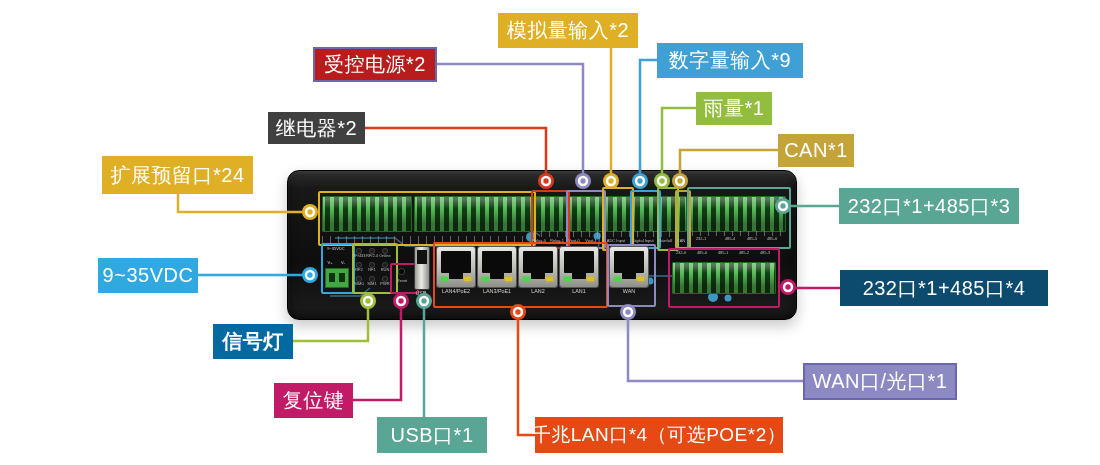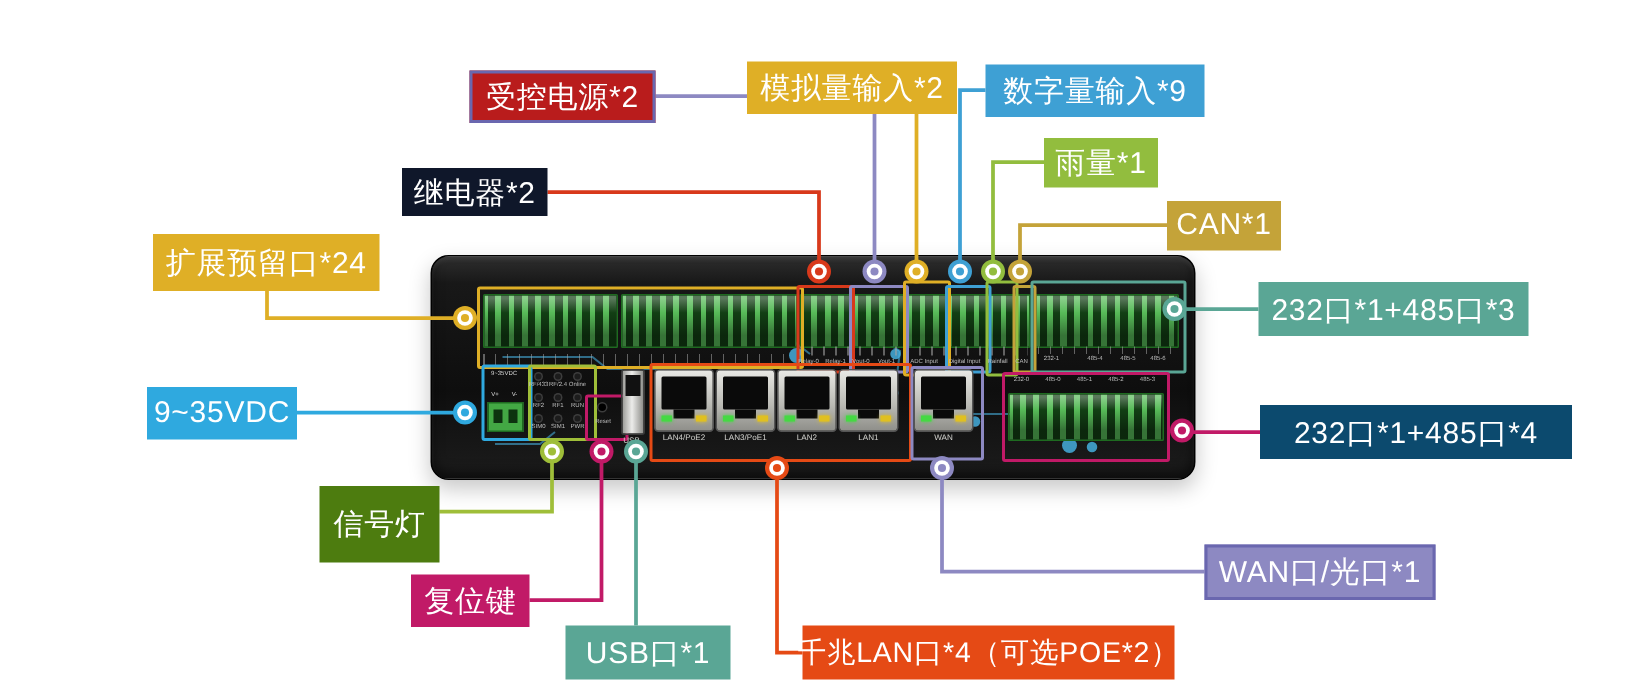--- a/index.html
+++ b/index.html
@@ -250,29 +250,29 @@
         <circle cx="518" cy="312" r="2.7" fill="#E54A15"></circle>
       </g>
       <path d="M803,381 H628 V312" fill="none" stroke="#8D89C2" stroke-width="2.5"></path>
       <g>
         <circle cx="628" cy="312" r="8" fill="#8D89C2"></circle>
         <circle cx="628" cy="312" r="5.2" fill="#fff"></circle>
         <circle cx="628" cy="312" r="2.7" fill="#8D89C2"></circle>
       </g>
     </svg>
   <div id="callouts">
-      <div class="callout" style="left: 498px; top: 13px; width: 140px; height: 35px; background: rgb(223, 175, 38); margin-top: 28px;">模拟量输入*2</div>
+      <div class="callout" style="left: 498px; top: 13px; width: 140px; height: 35px; background: rgb(223, 175, 38);">模拟量输入*2</div>
       <div class="callout" style="left: 313px; top: 47px; width: 124px; height: 35px; background: #b91c1c; border: 2px solid rgb(106, 103, 175);">受控电源*2</div>
       <div class="callout" style="left: 657px; top: 43px; width: 146px; height: 35px; background: rgb(62, 160, 212);">数字量输入*9</div>
       <div class="callout" style="left: 696px; top: 92px; width: 76px; height: 33px; background: rgb(146, 189, 62);">雨量*1</div>
-      <div class="callout" style="left: 268px; top: 112px; width: 97px; height: 32px; background: #0f172a;">继电器*2</div>
+      <div class="callout" style="left: 268px; top: 112px; width: 97px; height: 32px; background: #404040;">继电器*2</div>
       <div class="callout" style="left: 778px; top: 134px; width: 76px; height: 33px; background: rgb(196, 163, 57);">CAN*1</div>
       <div class="callout" style="left: 102px; top: 156px; width: 151px; height: 38px; background: rgb(223, 175, 38);">扩展预留口*24</div>
       <div class="callout" style="left: 839px; top: 188px; width: 180px; height: 36px; background: rgb(90, 166, 149);">232口*1+485口*3</div>
       <div class="callout" style="left: 840px; top: 270px; width: 208px; height: 36px; background: #0c4a6e;">232口*1+485口*4</div>
       <div class="callout" style="left: 98px; top: 258px; width: 100px; height: 35px; background: rgb(47, 169, 223);">9~35VDC</div>
-      <div class="callout" style="left: 213px; top: 324px; width: 80px; height: 51px; background: #4d7c0f;">信号灯</div>
+      <div class="callout" style="left: 213px; top: 324px; width: 80px; height: 35px; background: #0369a1; font-weight: bold;">信号灯</div>
       <div class="callout" style="left: 274px; top: 383px; width: 79px; height: 35px; background: rgb(193, 26, 103);">复位键</div>
       <div class="callout" style="left: 377px; top: 417px; width: 110px; height: 36px; background: rgb(90, 166, 149);">USB口*1</div>
       <div class="callout" style="left: 535px; top: 417px; width: 248px; height: 36px; background: rgb(229, 74, 21); font-size: 19px;">千兆LAN口*4（可选POE*2）</div>
       <div class="callout" style="left: 803px; top: 363px; width: 154px; height: 37px; background: rgb(141, 137, 194); border: 2px solid rgb(106, 103, 175);">WAN口/光口*1</div>
     </div>
 </div>
 
 </body></html>

